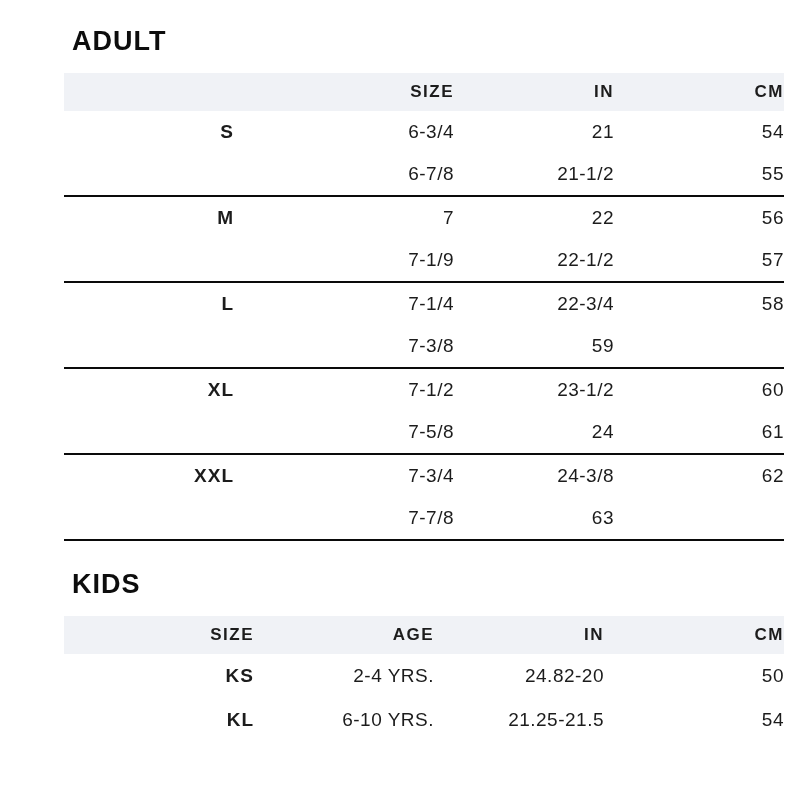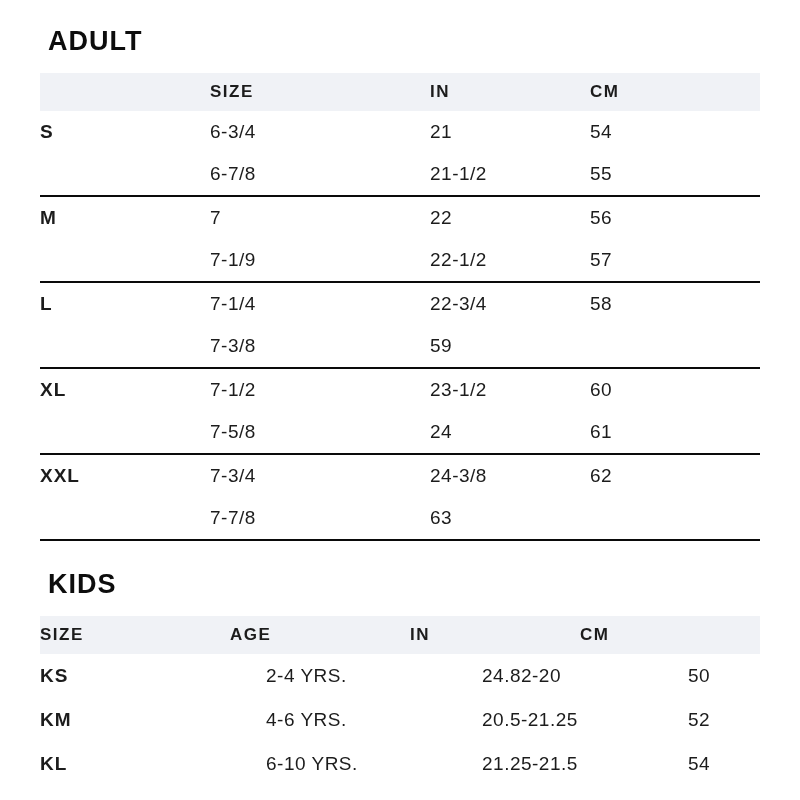--- a/index.html
+++ b/index.html
@@ -4,37 +4,37 @@
 <style>
   * { margin: 0; padding: 0; box-sizing: border-box; }
   html, body { background: #ffffff; }
   body {
     width: 800px;
     height: 800px;
     font-family: "Liberation Sans", "DejaVu Sans", sans-serif;
     color: #1a1a1a;
     overflow: hidden;
   }
-  .page { width: 680px; height: 800px; padding: 26px 40px 0 40px; }
+  .page { width: 680px; height: 800px; padding: 26px 40px 0 40px; margin-left: 24px; }
   .section-title {
     font-size: 27px;
     font-weight: 700;
     letter-spacing: 1px;
     color: #0d0d0d;
     margin: 0 0 16px 8px;
   }
   .size-table { width: 720px; }
   .row { display: grid; align-items: center; }
   .adult-cols { grid-template-columns: 170px 220px 160px 170px; }
   .kids-cols  { grid-template-columns: 190px 180px 170px 180px; }
   .header-row { background: #f0f2f6; height: 38px; }
   .header-row .cell { font-weight: 700; font-size: 17px; letter-spacing: 1.5px; }
-  .cell { text-align: left; font-size: 19px; letter-spacing: 0.5px; color: #1c1c1c; }
+  .cell { text-align: right; font-size: 19px; letter-spacing: 0.5px; color: #1c1c1c; }
   .body-row { height: 42px; }
-  .kids-body-row { height: 44px; gap: 36px; }
+  .kids-body-row { height: 44px; }
   .size-label { font-weight: 700; letter-spacing: 1px; }
   .group { border-bottom: 2px solid #0a0a0a; }
   .adult-section { margin-bottom: 28px; }
 </style>
 </head>
 <body>
 
 <div class="page">
 
   <section class="adult-section">
@@ -137,26 +137,20 @@
         <div class="cell">CM</div>
       </div>
 
       <div class="row kids-cols kids-body-row">
         <div class="cell size-label">KS</div>
         <div class="cell">2-4 YRS.</div>
         <div class="cell">24.82-20</div>
         <div class="cell">50</div>
       </div>
 
-      <div class="row kids-cols kids-body-row">
-        <div class="cell size-label">KM</div>
-        <div class="cell">4-6 YRS.</div>
-        <div class="cell">20.5-21.25</div>
-        <div class="cell">52</div>
-      </div>
 
       <div class="row kids-cols kids-body-row">
         <div class="cell size-label">KL</div>
         <div class="cell">6-10 YRS.</div>
         <div class="cell">21.25-21.5</div>
         <div class="cell">54</div>
       </div>
 
     </div>
   </section>

